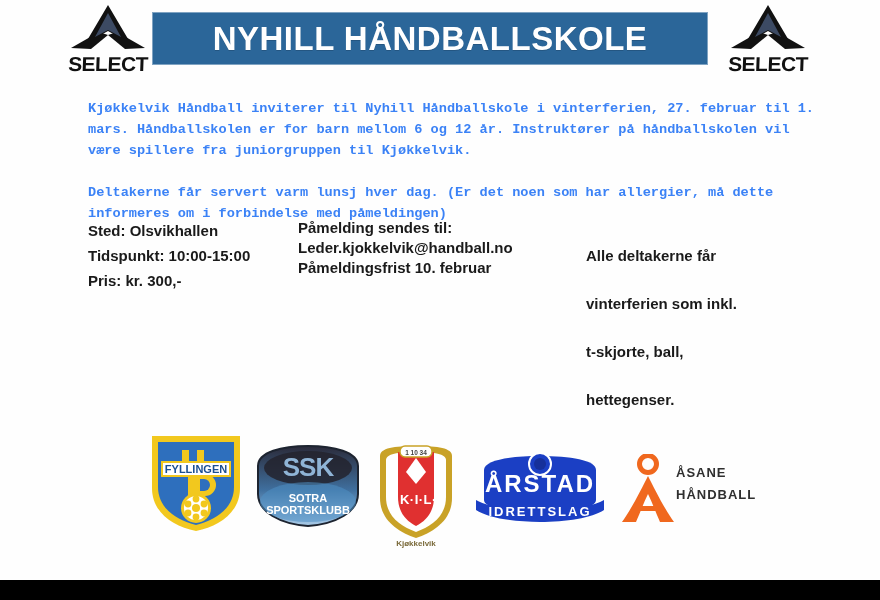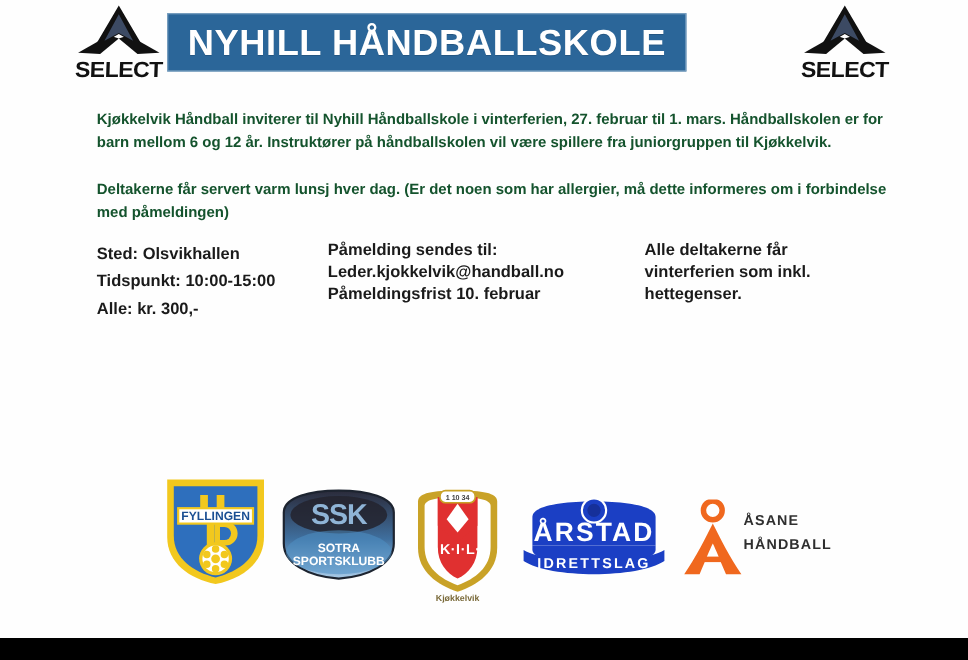--- a/index.html
+++ b/index.html
@@ -61,21 +61,21 @@
   }
   .select-word-inner {
     display: inline-block;
     transform: scaleX(1.05) skewX(-2deg);
   }
 
   .banner {
     position: absolute;
     left: 152px;
     top: 12px;
-    width: 472px;
+    width: 556px;
     height: 53px;
     background: #2b6699;
     border: 1px solid #7fa3c2;
     box-sizing: border-box;
     display: flex;
     align-items: center;
     justify-content: center;
   }
   .banner-title {
     color: #ffffff;
@@ -88,25 +88,25 @@
   }
 
   
   .body-text {
     position: absolute;
     left: 88px;
     top: 98px;
     width: 728px;
   }
   .para {
-    font-family: Liberation Sans, sans-serif;
+    font-family: Liberation Mono, monospace;
     font-weight: 700;
     font-size: 13.6px;
     line-height: 21px;
-    color: #14532d;
+    color: #3b82f6;
     margin: 0;
   }
   .para + .para { margin-top: 21px; }
 
   
   .info-cols {
     position: absolute;
     left: 88px;
     top: 218px;
     width: 730px;
@@ -122,21 +122,21 @@
 
   .col .line {
     font-family: "Liberation Sans", sans-serif;
     font-weight: 700;
     font-size: 15px;
     color: #1a1a1a;
     white-space: nowrap;
   }
   .col.c1 .line { line-height: 25px; }
   .col.c2 .line { line-height: 20px; }
-  .col.c3 .line { line-height: 20px; }
+  .col.c3 .line { line-height: 20px; margin-top: 28px; }
 
   
   .logo-row {
     position: absolute;
     left: 0;
     top: 430px;
     width: 780px;
     height: 130px;
   }
   .club-logo {
@@ -217,32 +217,33 @@
   <div class="body-text">
     <p class="para">Kjøkkelvik Håndball inviterer til Nyhill Håndballskole i vinterferien, 27. februar til 1. mars. Håndballskolen er for barn mellom 6 og 12 år. Instruktører på håndballskolen vil være spillere fra juniorgruppen til Kjøkkelvik.</p>
     <p class="para">Deltakerne får servert varm lunsj hver dag. (Er det noen som har allergier, må dette informeres om i forbindelse med påmeldingen)</p>
   </div>
 
   <div class="info-cols">
 
     <div class="col c1">
       <div class="line">Sted: Olsvikhallen</div>
       <div class="line">Tidspunkt: 10:00-15:00</div>
-      <div class="line">Alle: kr. 300,-</div>
+      <div class="line">Pris: kr. 300,-</div>
     </div>
 
     <div class="col c2">
       <div class="line">Påmelding sendes til:</div>
       <div class="line">Leder.kjokkelvik@handball.no</div>
       <div class="line">Påmeldingsfrist 10. februar</div>
     </div>
 
     <div class="col c3">
       <div class="line">Alle deltakerne får</div>
       <div class="line">vinterferien som inkl.</div>
+      <div class="line">t-skjorte, ball,</div>
       <div class="line">hettegenser.</div>
     </div>
   </div>
 
   <div class="logo-row">
 
     <svg class="club-logo fy" viewBox="0 0 96 104">
       <path d="M4 6 H92 V58 C92 82 72 96 48 101 C24 96 4 82 4 58 Z" fill="#f2c81e"></path>
       <path d="M10 12 H86 V57 C86 78 68 90 48 95 C28 90 10 78 10 57 Z" fill="#2e6fbd"></path>
       <g fill="#f2c81e">

